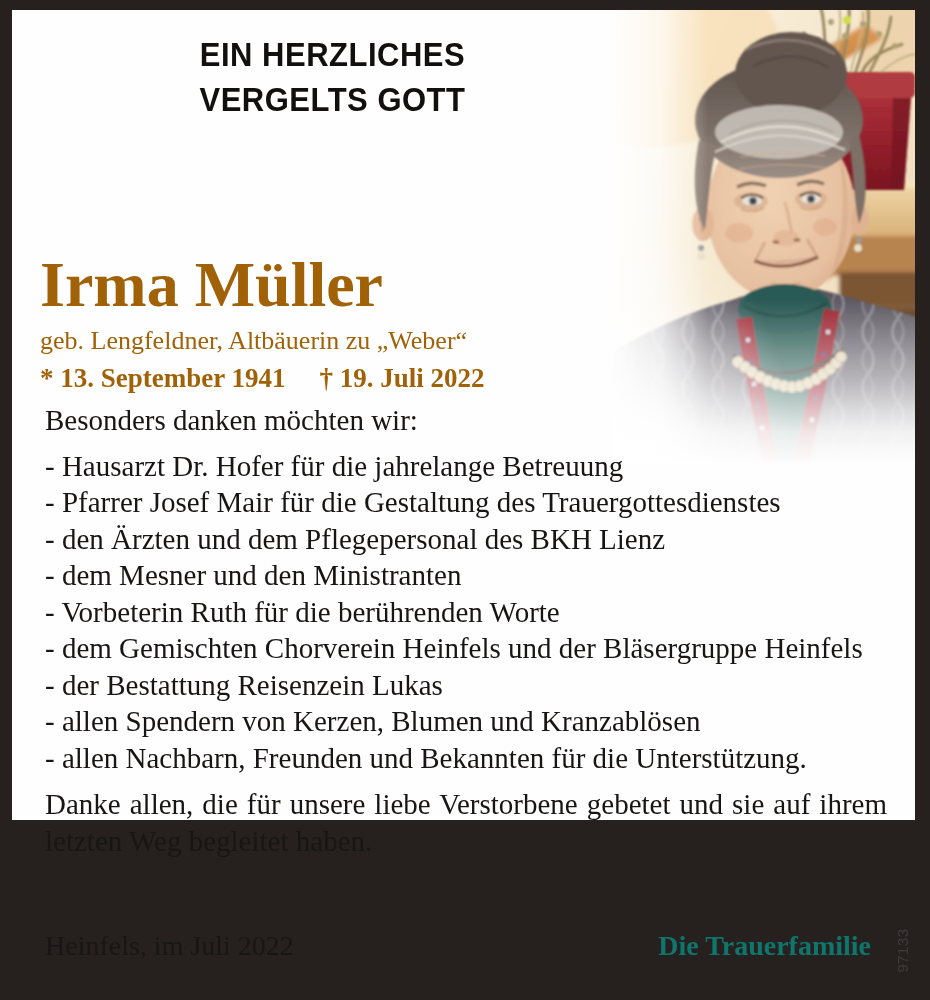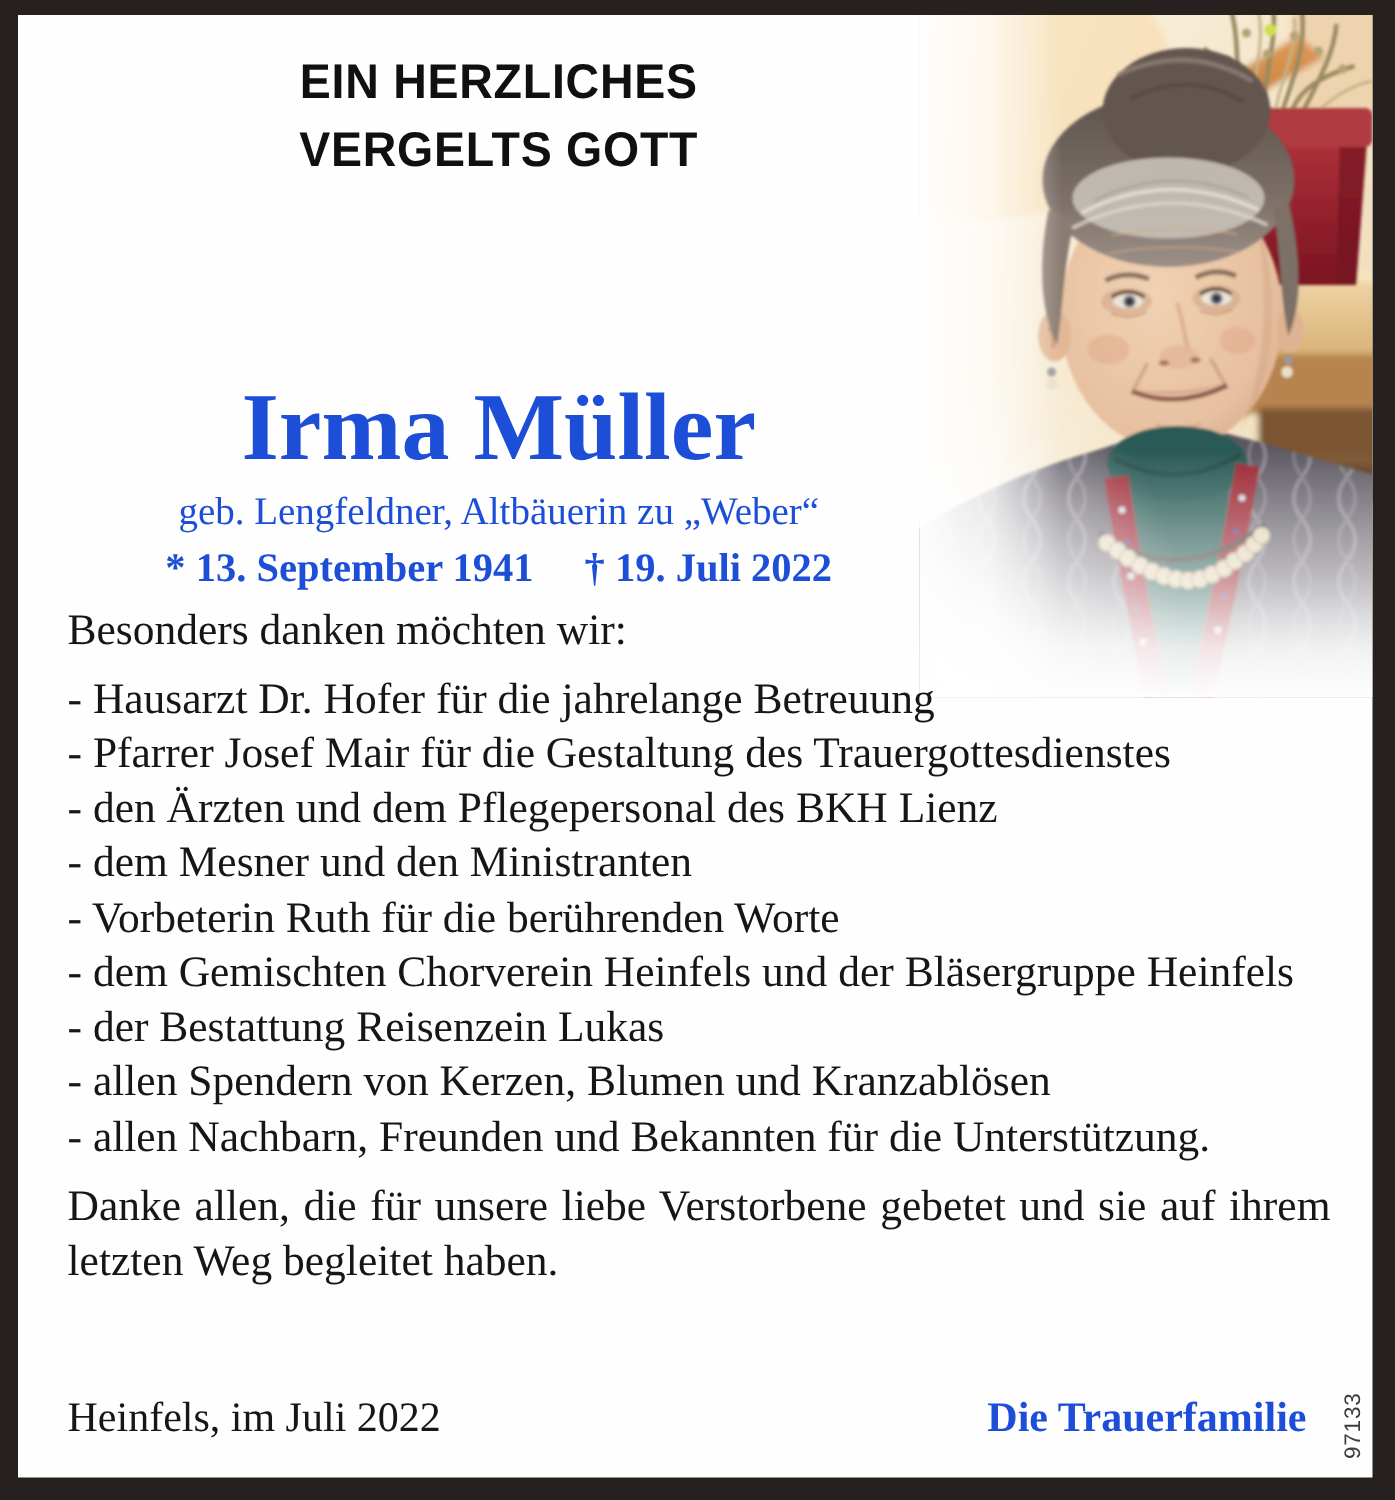--- a/index.html
+++ b/index.html
@@ -1,42 +1,42 @@
 <!DOCTYPE html>
 <html lang="de"><head>
 <meta charset="utf-8">
 <style>
   html,body{margin:0;padding:0;background:#111;}
   #frame{position:relative;width:930px;height:1000px;background:#26211f;overflow:hidden;
          font-family:"Liberation Serif",serif;color:#181614;}
-  #card{position:absolute;left:12px;top:10px;width:903px;height:975px;background:#fefefe;}
+  #card{position:absolute;left:12px;top:10px;width:903px;height:810px;background:#fefefe;}
 
   .header-block{position:absolute;top:22px;left:28px;width:585px;text-align:center;}
   .header-line{font-family:"Liberation Sans",sans-serif;font-weight:900;font-size:31px;
                line-height:45px;color:#12100e;letter-spacing:.5px;transform:scaleY(1.05);}
 
   .intro-block{position:absolute;top:119px;left:28px;width:585px;text-align:center;
                font-size:29px;line-height:37px;}
 
-  .name-block{position:absolute;top:240px;left:28px;width:585px;text-align:center;color:#1d4ed8;}
+  .name-block{position:absolute;top:240px;left:28px;width:585px;text-align:left;color:#a16207;}
   .deceased-name{font-size:64px;line-height:70px;font-weight:bold;}
   .maiden-line{font-size:26px;line-height:33px;font-weight:normal;margin-top:4px;}
   .dates-line{font-size:27px;line-height:36px;font-weight:bold;margin-top:3px;}
   .date-gap{display:inline-block;width:34px;}
 
   .main-text{position:absolute;top:392px;left:33px;width:842px;font-size:29px;line-height:36.5px;}
   .thanks-heading{margin:0;}
   .thanks-list{list-style:none;margin:9px 0 0;padding:0;}
   .thanks-list li{padding-left:22px;text-indent:-22px;}
   .closing{margin:10px 0 0;text-align:justify;}
 
   .footer{position:absolute;left:33px;top:920px;width:826px;display:flex;
           justify-content:space-between;align-items:flex-end;}
   .place-date{font-size:28px;}
-  .signature{font-size:28px;font-weight:bold;color:#1d4ed8;}
+  .signature{font-size:28px;font-weight:bold;color:#0f766e;}
 
   .print-code{position:absolute;left:868px;top:932px;font-family:"Liberation Sans",sans-serif;
               font-size:15px;color:#3c3c3c;transform:rotate(-90deg);letter-spacing:.5px;}
 
   .photo-wrap{position:absolute;top:0;right:0;width:302px;height:455px;overflow:hidden;}
   .photo-wrap svg{display:block;}
 </style>
 </head>
 <body>
 

